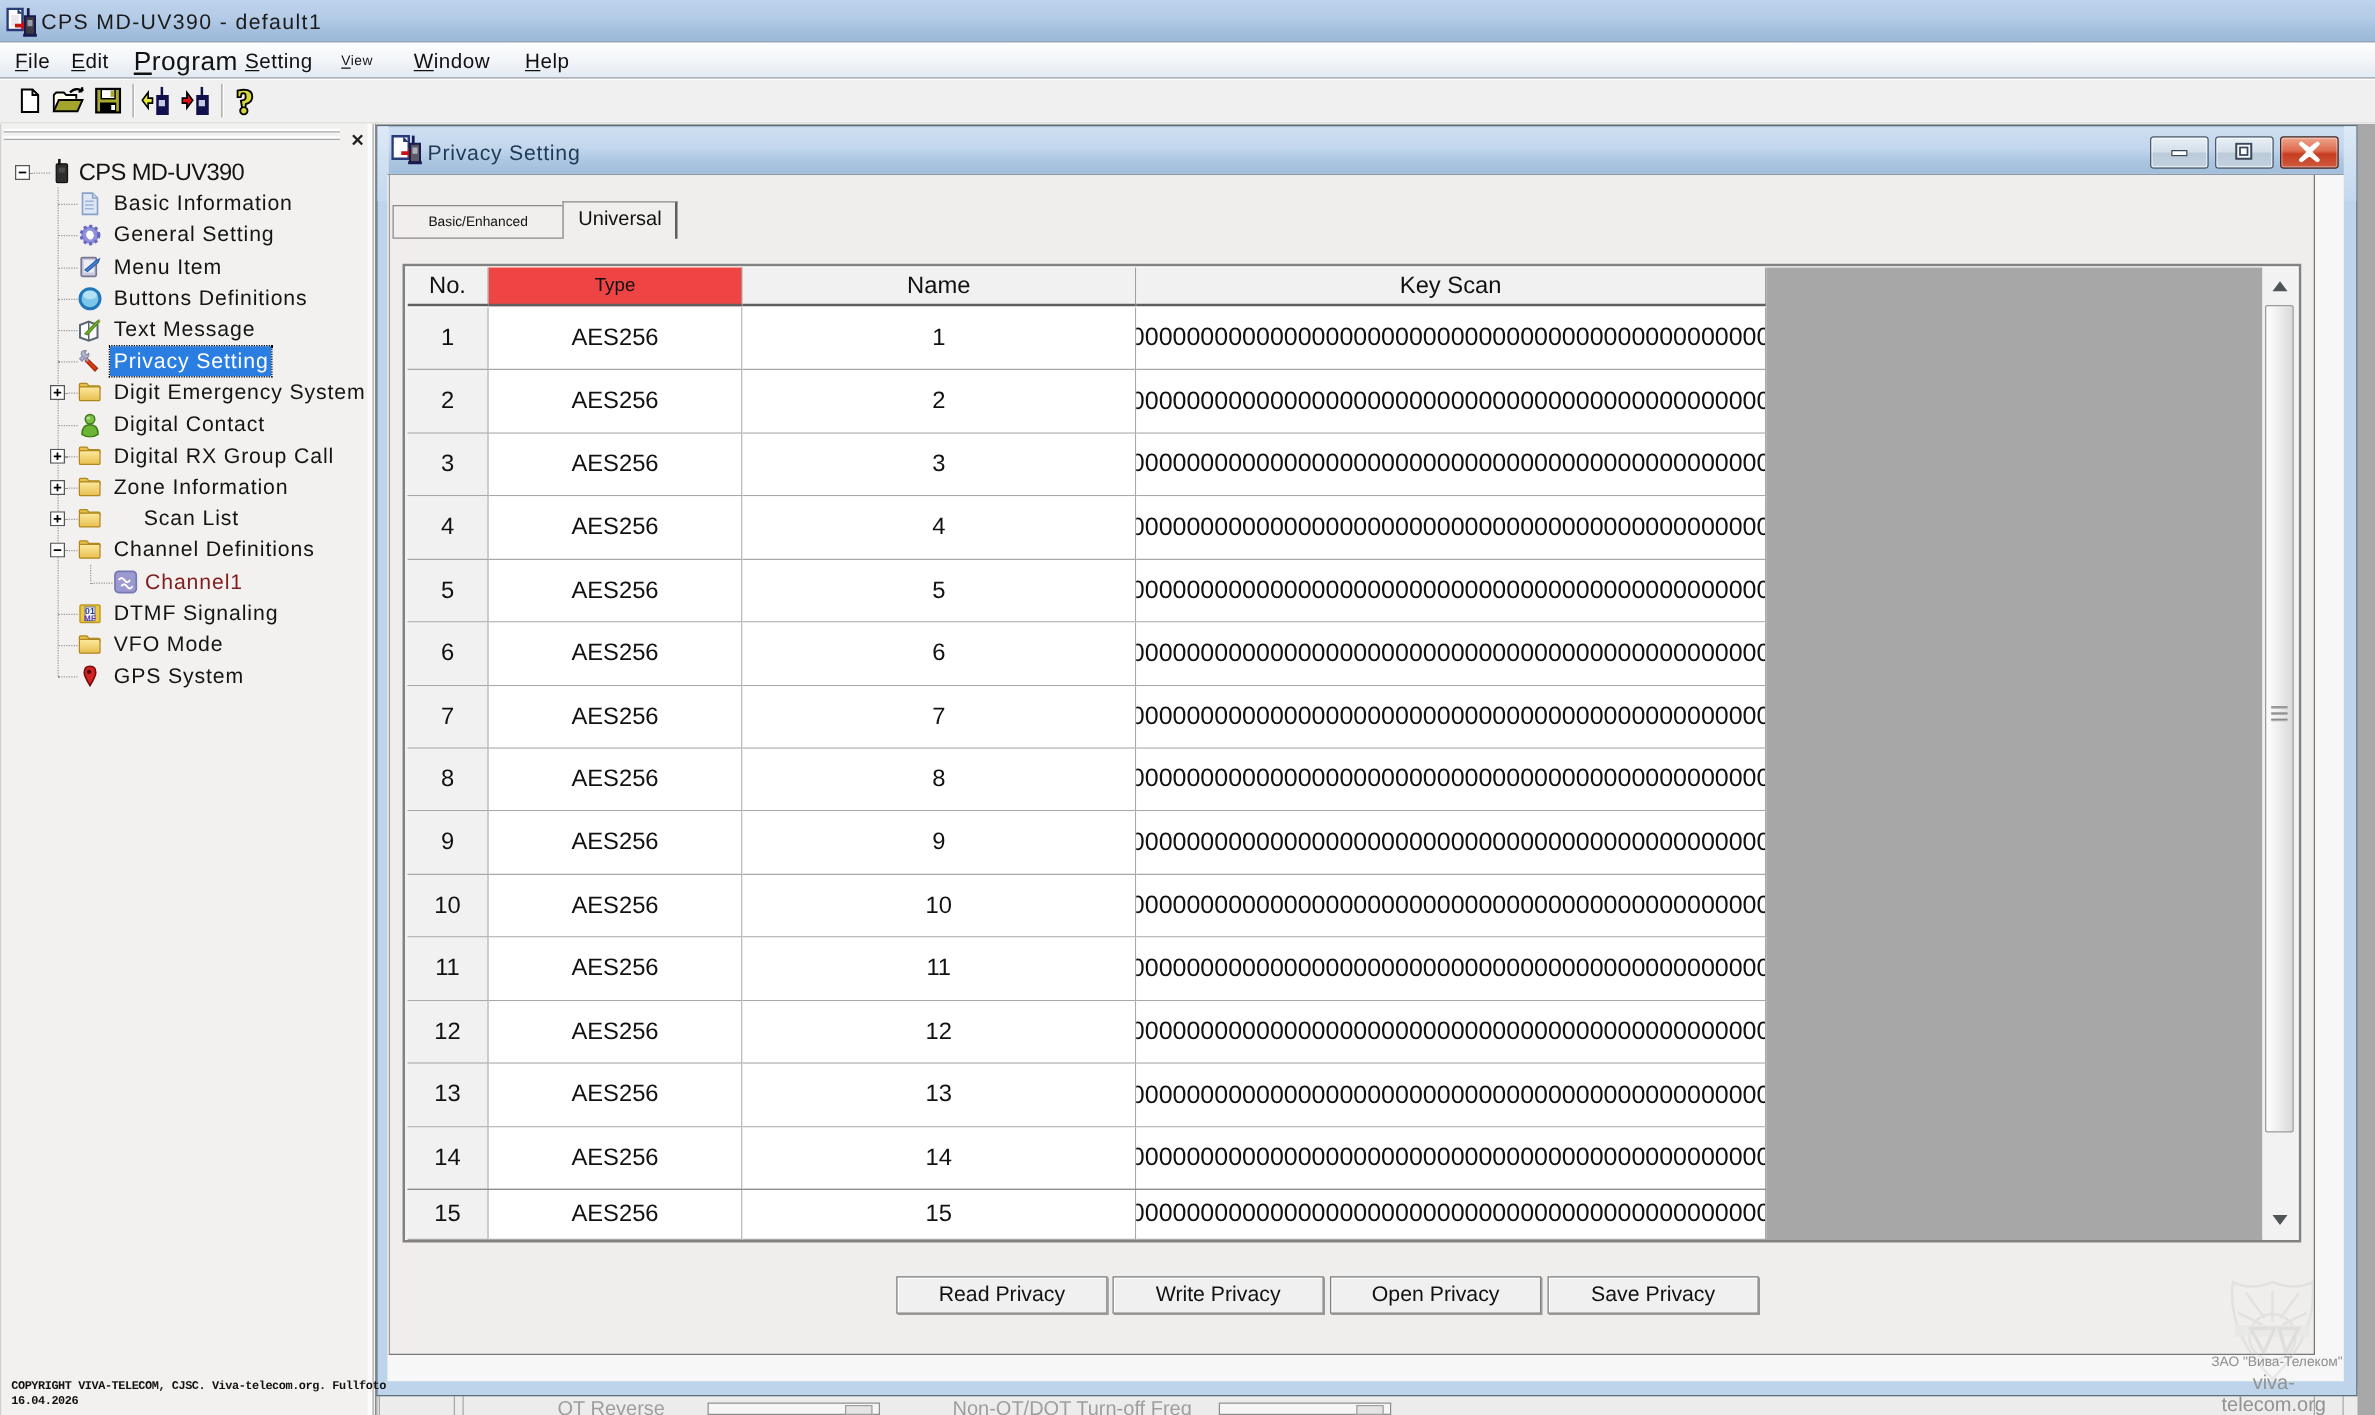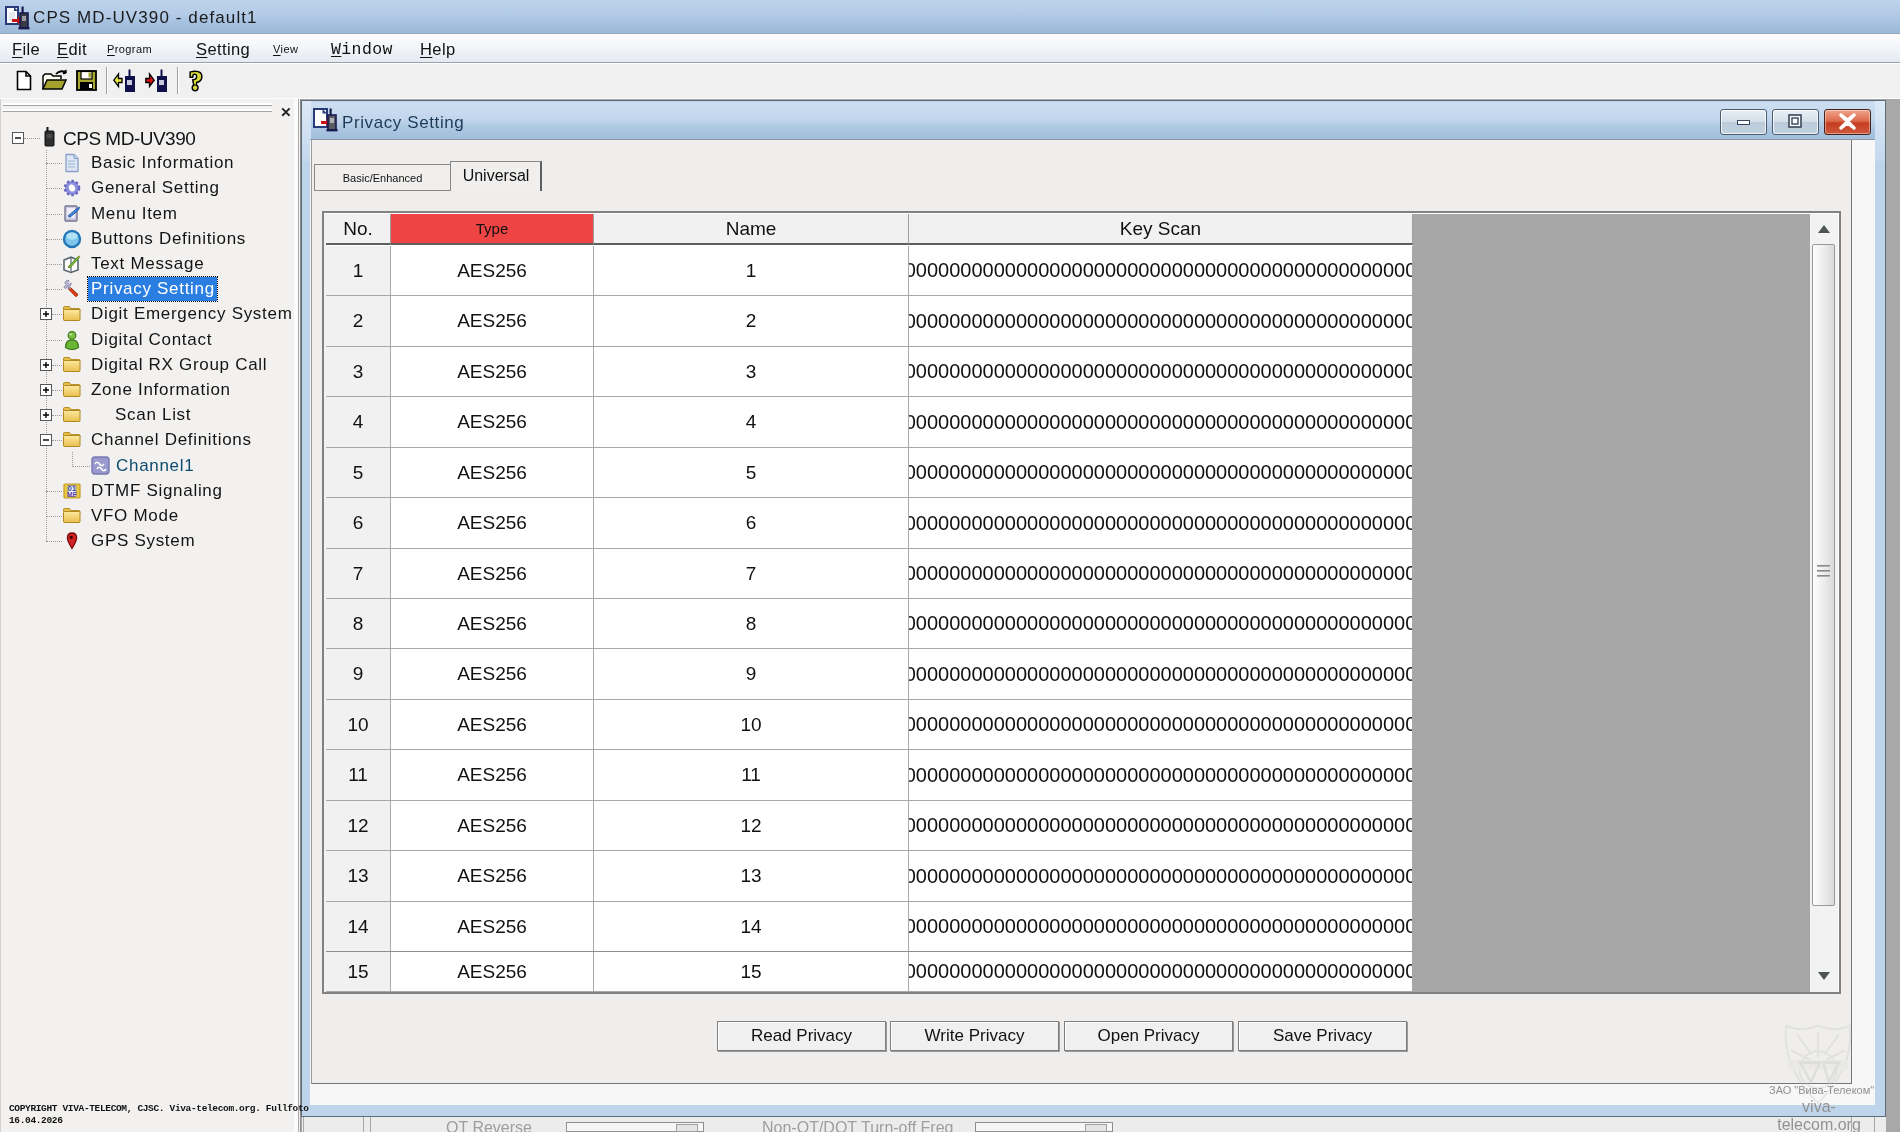--- a/index.html
+++ b/index.html
@@ -15,24 +15,24 @@
 <path d="M7 13 L13 13 L13 10.5 L18 14.5 L13 18.5 L13 16 L7 16 Z" fill="#cc1111"></path>
 <rect x="15" y="7" width="8" height="15" fill="#3a3a42" stroke="#1a1a50" stroke-width="1.6"></rect>
 <rect x="16.5" y="0.5" width="2.2" height="7" fill="#1a1a50"></rect>
 <rect x="17" y="10" width="4" height="5" fill="#9a9aa8"></rect>
 <rect x="13.5" y="21" width="11" height="2.4" fill="#1a1a50"></rect>
 </svg>
 <div class="ab" style="left:33px;top:1px;height:33px;line-height:33px;font-size:17px;letter-spacing:1.1px;color:#1b1b1b;">CPS MD-UV390 - default1</div>
 <div class="ab" style="left:0px;top:34px;width:1900px;height:29px;background:linear-gradient(180deg,#fdfdfe 0%,#f2f5f9 50%,#e4eaf2 100%);border-bottom:1px solid #96a1ad;"></div>
 <div class="ab" style="left:12px;top:36px;height:27px;line-height:27px;font-size:16.5px;letter-spacing:0.4px;color:#111;"><u>F</u>ile</div>
 <div class="ab" style="left:57px;top:36px;height:27px;line-height:27px;font-size:16.5px;letter-spacing:0.4px;color:#111;"><u>E</u>dit</div>
-<div class="ab" style="left:107px;top:36px;height:27px;line-height:27px;font-size:11px;letter-spacing:0.4px;color:#111;"><u>P</u>rogram</div>
+<div class="ab" style="left:107px;top:36px;height:27px;line-height:27px;font-size:21px;letter-spacing:0.4px;color:#111;"><u>P</u>rogram</div>
 <div class="ab" style="left:196px;top:36px;height:27px;line-height:27px;font-size:16.5px;letter-spacing:0.4px;color:#111;"><u>S</u>etting</div>
 <div class="ab" style="left:273px;top:36px;height:27px;line-height:27px;font-size:11px;letter-spacing:0.4px;color:#111;"><u>V</u>iew</div>
-<div class="ab" style="left:331px;top:36px;height:27px;line-height:27px;font-size:16.5px;letter-spacing:0.4px;color:#111;font-family:Liberation Mono, monospace;"><u>W</u>indow</div>
+<div class="ab" style="left:331px;top:36px;height:27px;line-height:27px;font-size:16.5px;letter-spacing:0.4px;color:#111;"><u>W</u>indow</div>
 <div class="ab" style="left:420px;top:36px;height:27px;line-height:27px;font-size:16.5px;letter-spacing:0.4px;color:#111;"><u>H</u>elp</div>
 <div class="ab" style="left:0px;top:63px;width:1900px;height:36px;background:#f0f0f0;border-top:1px solid #fff;border-bottom:1px solid #9c9c9c;"></div>
 <div class="ab" style="left:0px;top:98px;width:1900px;height:1px;background:#fdfdfd;"></div>
 <div class="ab" style="left:106px;top:67px;width:2px;height:27px;border-left:1px solid #a0a0a0;border-right:1px solid #fff;"></div>
 <div class="ab" style="left:177px;top:67px;width:2px;height:27px;border-left:1px solid #a0a0a0;border-right:1px solid #fff;"></div>
 <svg class="ab" style="left:16px;top:70px" width="16" height="21" viewBox="0 0 16 21">
 <path d="M1.5 1.5 H10 L14.5 6 V19.5 H1.5 Z" fill="#ffffff" stroke="#000" stroke-width="1.6"></path>
 <path d="M10 1.5 L10 6 L14.5 6" fill="none" stroke="#000" stroke-width="1.6"></path>
 </svg>
 <svg class="ab" style="left:42px;top:69px" width="26" height="24" viewBox="0 0 26 24">
@@ -188,21 +188,21 @@
     <path d="M1.5 5.5 L1.5 3.6 Q1.5 2.6 2.5 2.6 L7 2.6 Q7.8 2.6 8.2 3.4 L8.8 4.6 L17 4.6 Q18 4.6 18 5.6 L18 7 Z" fill="#e8c04a" stroke="#b08820" stroke-width="1"></path>
     <rect x="1.5" y="5.5" width="16.5" height="11" rx="1" fill="url(#gf)" stroke="#b08820" stroke-width="1"></rect>
   </svg>
 <div class="ab" style="left:91px;top:428px;height:24px;line-height:24px;font-size:17px;letter-spacing:0.7px;color:#141414;">Channel Definitions</div>
 <div class="ab" style="left:72px;top:466px;width:18px;height:1px;border-top:1px dotted #9a9a9a;"></div>
 <svg class="ab" style="left:91px;top:456px" width="20" height="20" viewBox="0 0 20 20">
     <rect x="1" y="1" width="17" height="17" rx="3" fill="#9a9ad0" stroke="#7878b0" stroke-width="1.4"></rect>
     <path d="M4 8 Q6.2 4.6 8.5 8 T13 8" fill="none" stroke="#fff" stroke-width="1.6"></path>
     <path d="M6 13 Q8.2 9.6 10.5 13 T15 13" fill="none" stroke="#fff" stroke-width="1.6"></path>
   </svg>
-<div class="ab" style="left:116px;top:454px;height:24px;line-height:24px;font-size:17px;letter-spacing:0.7px;color:#0c4a6e;">Channel1</div>
+<div class="ab" style="left:116px;top:454px;height:24px;line-height:24px;font-size:17px;letter-spacing:0.7px;color:#7f1d1d;">Channel1</div>
 <div class="ab" style="left:46px;top:491px;width:16px;height:1px;border-top:1px dotted #9a9a9a;"></div>
 <svg class="ab" style="left:62px;top:481px" width="20" height="20" viewBox="0 0 20 20">
     <rect x="2" y="3" width="16" height="14" rx="1" fill="#ecc845" stroke="#c09a20" stroke-width="1.2"></rect>
     <rect x="6" y="4.5" width="8" height="11" fill="#f4f4f8" stroke="#888"></rect>
     <text x="10" y="10" font-size="7" font-weight="bold" text-anchor="middle" fill="#223a9a">01</text>
     <text x="10" y="15.5" font-size="6.5" font-weight="bold" text-anchor="middle" fill="#5a3aaa">MF</text>
   </svg>
 <div class="ab" style="left:91px;top:479px;height:24px;line-height:24px;font-size:17px;letter-spacing:0.7px;color:#141414;">DTMF Signaling</div>
 <div class="ab" style="left:46px;top:516px;width:16px;height:1px;border-top:1px dotted #9a9a9a;"></div>
 <svg class="ab" style="left:62px;top:506px" width="20" height="20" viewBox="0 0 20 20">

